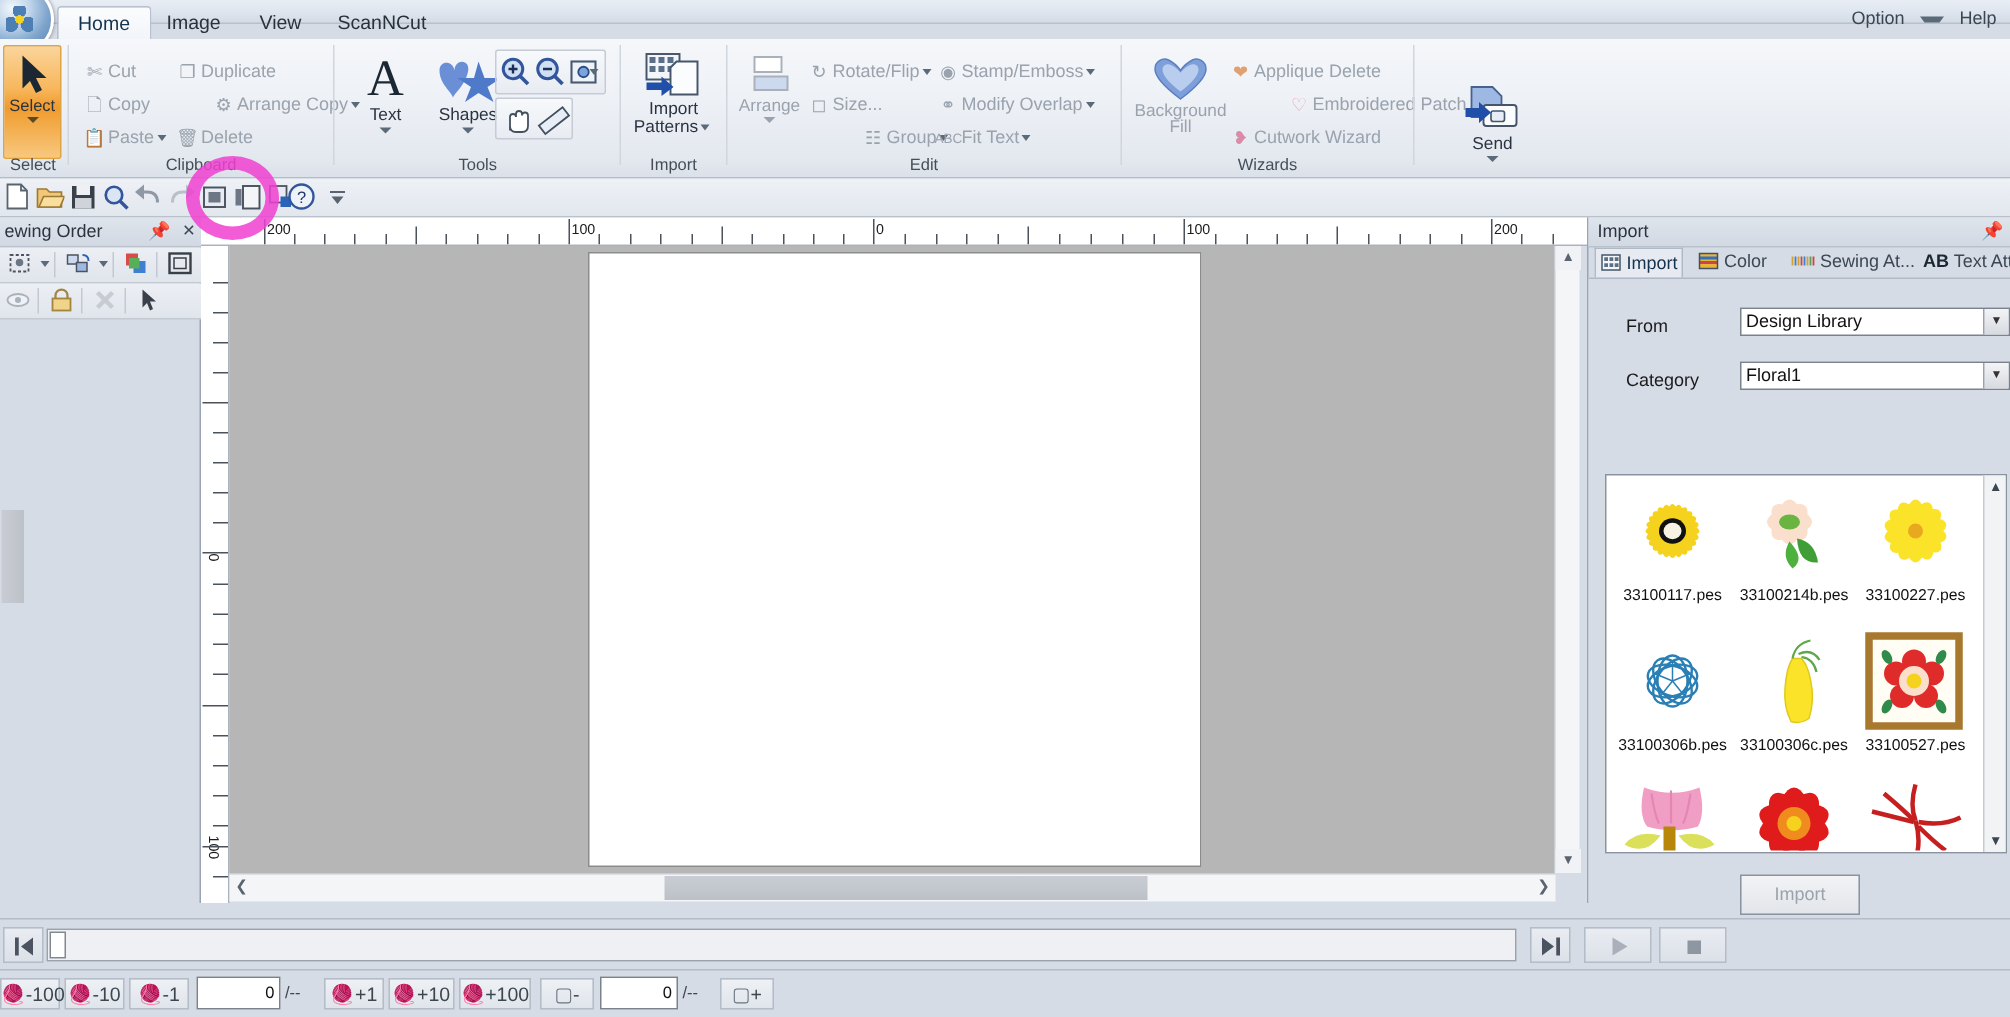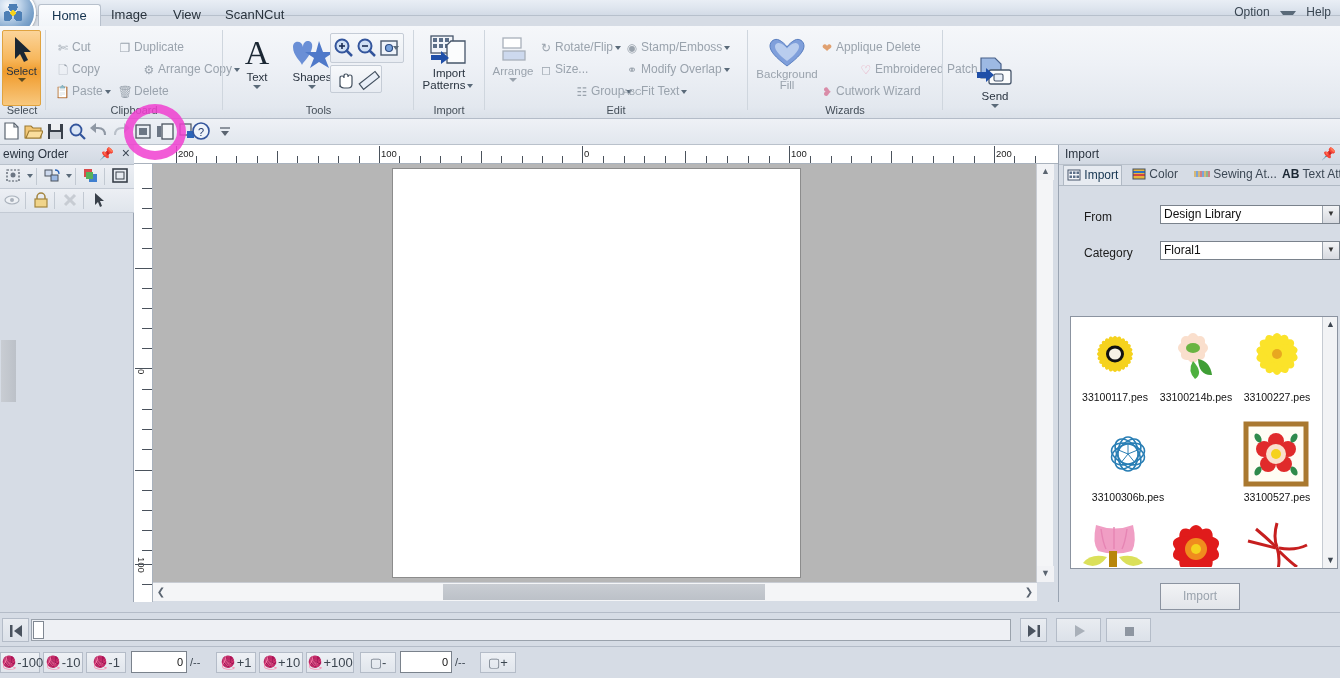--- a/index.html
+++ b/index.html
@@ -785,38 +785,47 @@
               <ellipse rx="8" ry="21" transform="rotate(153)"></ellipse>
             <ellipse rx="8" ry="21" transform="rotate(26)"></ellipse>
               <ellipse rx="8" ry="21" transform="rotate(77)"></ellipse>
             <ellipse rx="8" ry="21" transform="rotate(128)"></ellipse>
           </g>
           <circle cx="39" cy="33" r="5" fill="#e8a820"></circle>
         </svg>
         <span class="gal-name">33100227.pes</span>
       </div>
 
-      <div class="gal-cell" style="left:16px; top:104px;">
+      <div class="gal-cell" style="left:3px; top:104px;">
         <svg width="78" height="66">
           <g transform="translate(39,33)" fill="none" stroke="#2a7fb5" stroke-width="1.6">
             <ellipse rx="10" ry="17" transform="rotate(0)"></ellipse>
               <ellipse rx="10" ry="17" transform="rotate(72)"></ellipse>
             <ellipse rx="10" ry="17" transform="rotate(144)"></ellipse>
               <ellipse rx="10" ry="17" transform="rotate(216)"></ellipse>
             <ellipse rx="10" ry="17" transform="rotate(288)"></ellipse>
           </g>
           <g transform="translate(39,33)" stroke="#2a7fb5" stroke-width="1">
             <line x1="0" y1="0" x2="0" y2="-13"></line>
               <line x1="0" y1="0" x2="12" y2="-5"></line>
             <line x1="0" y1="0" x2="8" y2="10"></line>
               <line x1="0" y1="0" x2="-8" y2="10"></line>
             <line x1="0" y1="0" x2="-12" y2="-5"></line>
           </g>
         </svg>
         <span class="gal-name">33100306b.pes</span>
+      </div>
+      <div class="gal-cell" style="left:84px; top:104px;">
+        <svg width="78" height="66">
+          <path d="M38 18 q-4 6 -5 20 q-1 12 4 22 q6 2 12 -2 q4 -12 1 -26 q-2 -10 -6 -14 z" fill="#fbe32a" stroke="#e0c91a" stroke-width="1"></path>
+          <path d="M38 18 q2 -10 12 -12" fill="none" stroke="#5fa84a" stroke-width="1.5"></path>
+          <path d="M42 15 q9 -4 14 4" fill="none" stroke="#5fa84a" stroke-width="1.5"></path>
+          <path d="M44 17 q8 1 10 10" fill="none" stroke="#5fa84a" stroke-width="1.5"></path>
+        </svg>
+        <span class="gal-name">33100306c.pes</span>
       </div>
       <div class="gal-cell" style="left:165px; top:104px;">
         <svg width="78" height="66">
           <rect x="8" y="3" width="60" height="60" fill="#fffdf4" stroke="#a9782f" stroke-width="5"></rect>
           <g transform="translate(38,33)">
             <circle cx="0" cy="-13" r="8" fill="#e02b2b"></circle>
               <circle cx="12" cy="-5" r="8" fill="#e02b2b"></circle>
             <circle cx="8" cy="10" r="8" fill="#e02b2b"></circle>
               <circle cx="-8" cy="10" r="8" fill="#e02b2b"></circle>
             <circle cx="-12" cy="-5" r="8" fill="#e02b2b"></circle>

